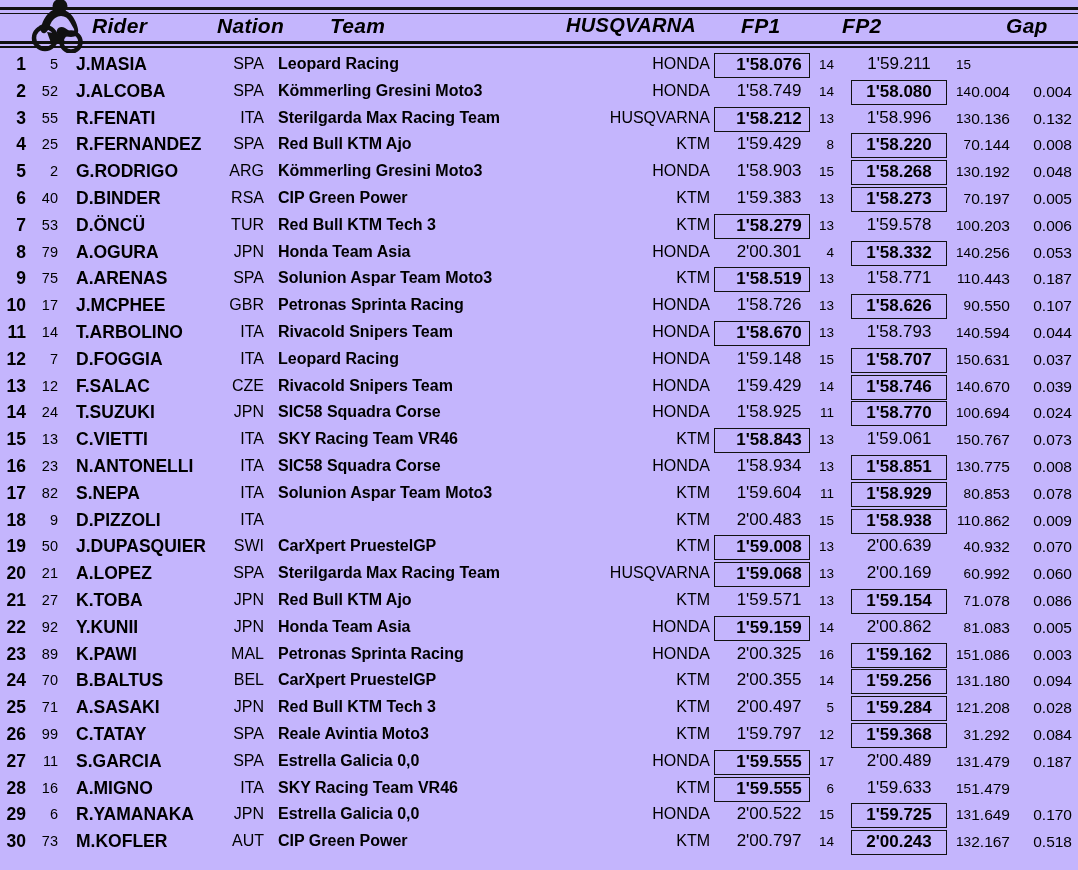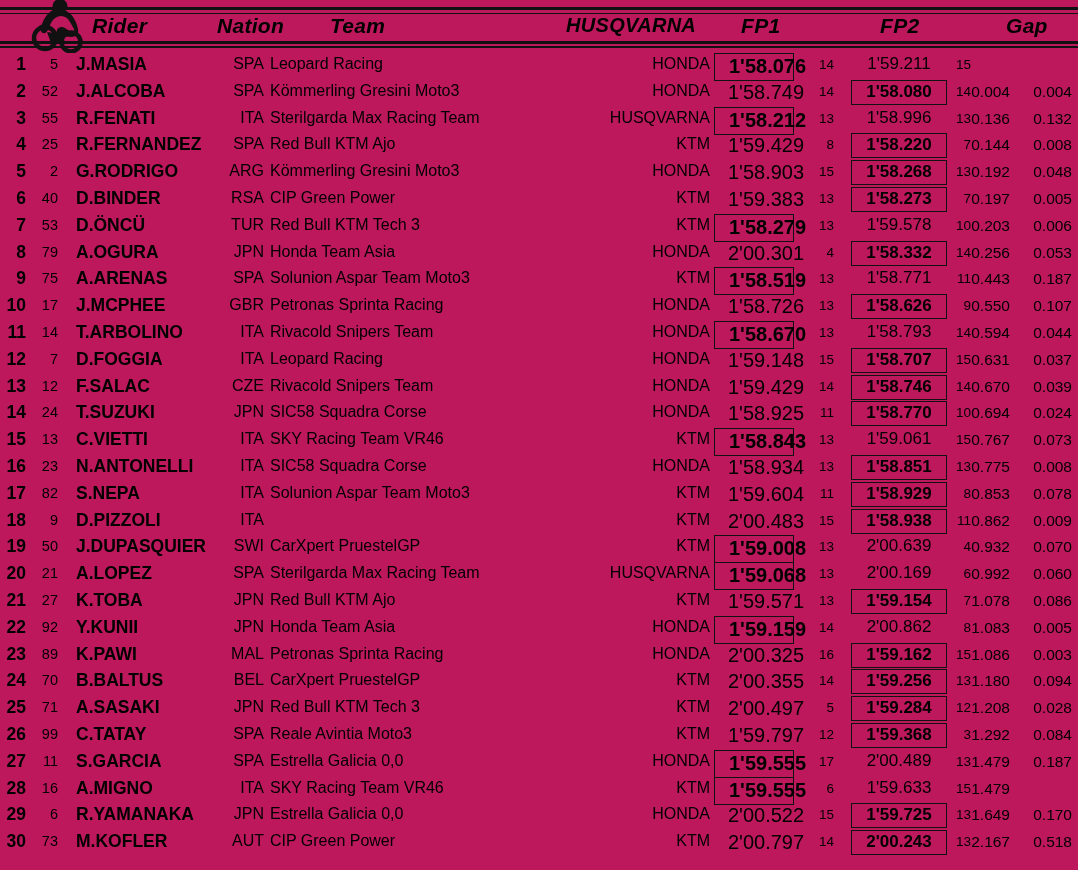--- a/index.html
+++ b/index.html
@@ -12,21 +12,21 @@
     height: 870px;
     font-family: "Liberation Sans", sans-serif;
     color: #000000;
     overflow: hidden;
   }
 
   #sheet {
     position: relative;
     width: 1078px;
     height: 870px;
-    background: #be185d;
+    background: #c4b5fd;
   }
 
   
   .header {
     position: relative;
     height: 50px;
   }
   .rule-top {
     position: absolute;
     left: 0; right: 0;
@@ -74,21 +74,21 @@
     letter-spacing: 0.3px;
     white-space: nowrap;
     z-index: 4;
     background: transparent;
   }
   .h-rider  { left: 92px; }
   .h-nation { left: 217px; }
   .h-team   { left: 330px; }
   .h-moto   { left: 566px; font-size: 20px; }
   .h-fp1    { left: 741px; }
-  .h-fp2    { left: 880px; }
+  .h-fp2    { left: 842px; }
   .h-gap    { left: 1006px; }
 
   
   .rows {
     position: relative;
     margin-top: 0;
   }
   .row {
     position: relative;
     height: 26.8px;
@@ -121,37 +121,38 @@
     top: 4px;
   }
   .c-nation {
     left: 160px;
     width: 104px;
     text-align: right;
     font-size: 16px;
     top: 5px;
   }
   .c-team {
-    left: 270px;
+    left: 278px;
     font-size: 16px;
     top: 5px;
+    font-weight: bold;
   }
   .c-moto {
     left: 520px;
     width: 190px;
     text-align: right;
     font-size: 16px;
     top: 5px;
   }
 
   .c-fp1 {
     left: 714px;
-    width: 80px;
+    width: 96px;
     text-align: center;
-    font-size: 20px;
+    font-size: 17px;
     top: 3px;
     padding: 1px 0 2px 14px;
     box-sizing: border-box;
   }
   .c-fp1lap {
     left: 812px;
     width: 22px;
     text-align: right;
     font-size: 13.5px;
     top: 7px;

